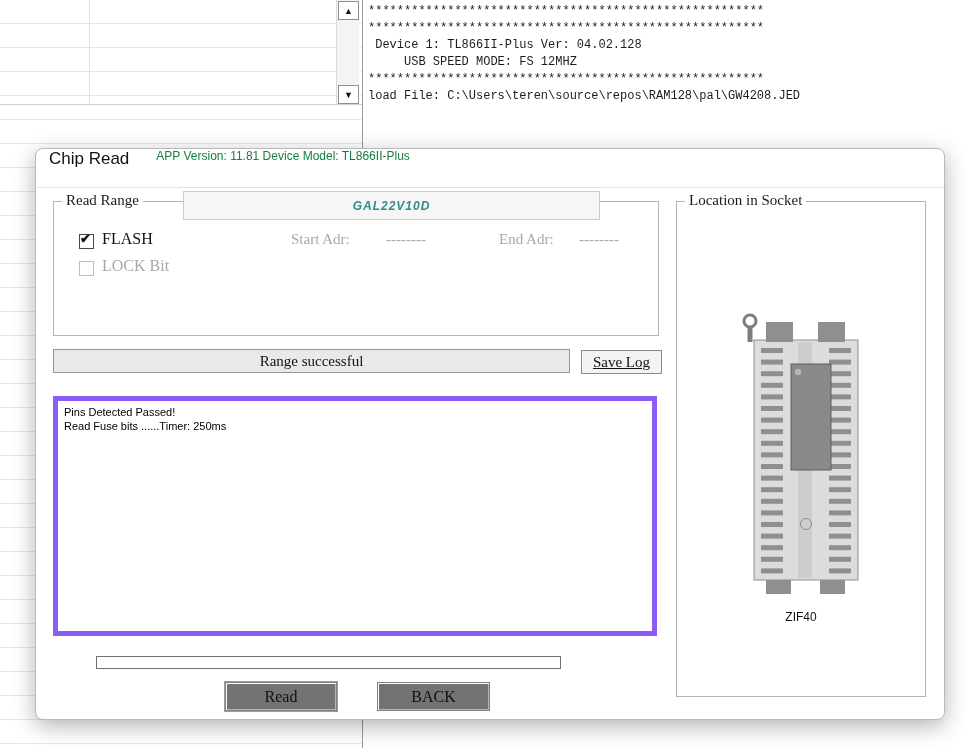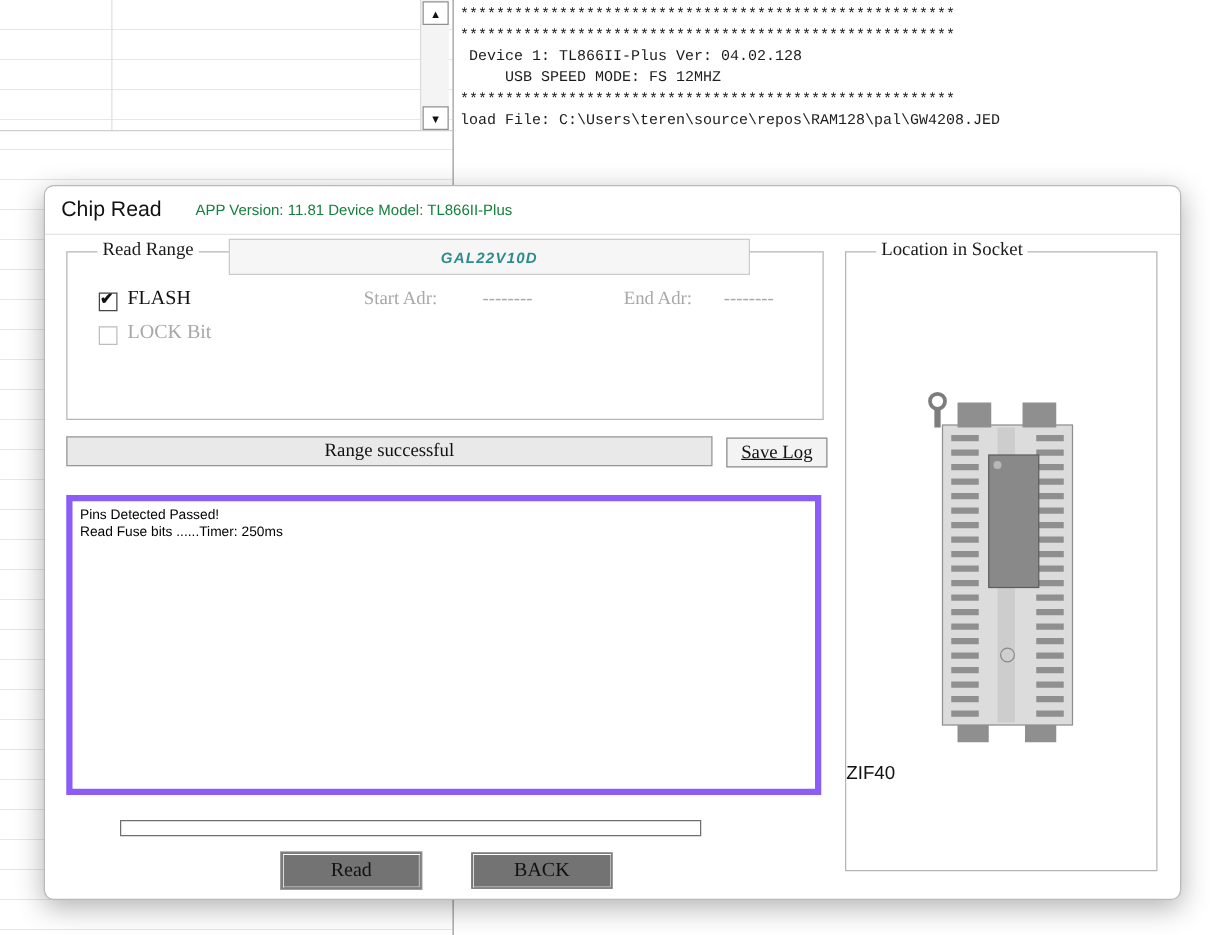--- a/index.html
+++ b/index.html
@@ -27,28 +27,28 @@
     font-family:"Liberation Mono","DejaVu Sans Mono",monospace;
     font-size:12px;line-height:17px;color:#1c1c1c;padding:3px 0 0 5px;
   }
   .console-pane div{white-space:pre;}
   
   .dialog{
     position:absolute;left:35px;top:148px;width:908px;height:570px;
     background:#ffffff;border:1px solid #b9b9b9;border-radius:8px;
     box-shadow:0 6px 22px rgba(0,0,0,0.30);
   }
-  .title-row{position:absolute;left:13px;top:0;height:38px;display:flex;align-items:center;gap:27px;}
+  .title-row{position:absolute;left:13px;top:0;height:38px;display:flex;gap:27px;}
   .title{font-size:17px;color:#111;}
   .subtitle{font-size:12px;color:#15803d;}
   .title-sep{position:absolute;left:0;top:38px;width:100%;height:1px;background:#e4e4e4;}
 
   .fieldset{position:absolute;border:1px solid #b5b5b5;background:#ffffff;}
   .legend{
-    position:absolute;top:-10px;left:24px;background:#ffffff;padding:0 4px;
+    position:absolute;top:-10px;left:8px;background:#ffffff;padding:0 4px;
     font-family:"Liberation Serif",serif;font-size:15px;color:#1a1a1a;white-space:nowrap;
   }
   .read-range{left:17px;top:52px;width:604px;height:133px;}
   .socket-group{left:640px;top:52px;width:248px;height:494px;}
 
   .chip-tab{
     position:absolute;left:147px;top:42px;width:415px;height:27px;z-index:3;
     background:#f6f6f6;border:1px solid #cccccc;
     display:flex;align-items:center;justify-content:center;
     font-size:12px;font-weight:bold;font-style:italic;letter-spacing:1px;
@@ -88,21 +88,21 @@
     position:absolute;top:533px;height:29px;background:#737373;
     border:1px solid #7f7f7f;box-sizing:border-box;
     box-shadow:inset 1px 1px 0 #ffffff,inset -1px -1px 0 #b5b5b5;
     display:flex;align-items:center;justify-content:center;
     font-family:"Liberation Serif",serif;font-size:16px;color:#111;cursor:default;
   }
   .read-btn{left:189px;width:112px;box-shadow:0 0 0 1px #9d9d9d,inset 1px 1px 0 #ffffff,inset -1px -1px 0 #b5b5b5;}
   .back-btn{left:341px;width:113px;font-family:Liberation Serif, serif;}
 
   .socket-svg{position:absolute;left:64px;top:108px;}
-  .zif-label{position:absolute;left:0;top:408px;width:100%;text-align:left;font-size:15px;color:#111;}
+  .zif-label{position:absolute;left:0;top:408px;width:100%;text-align:center;font-size:12px;color:#111;}
 </style>
 </head>
 <body>
 
 <div class="left-pane">
   <div class="col-divider"></div>
   <div class="pane-bottom-edge"></div>
 </div>
 
 <div class="vscrollbar">

